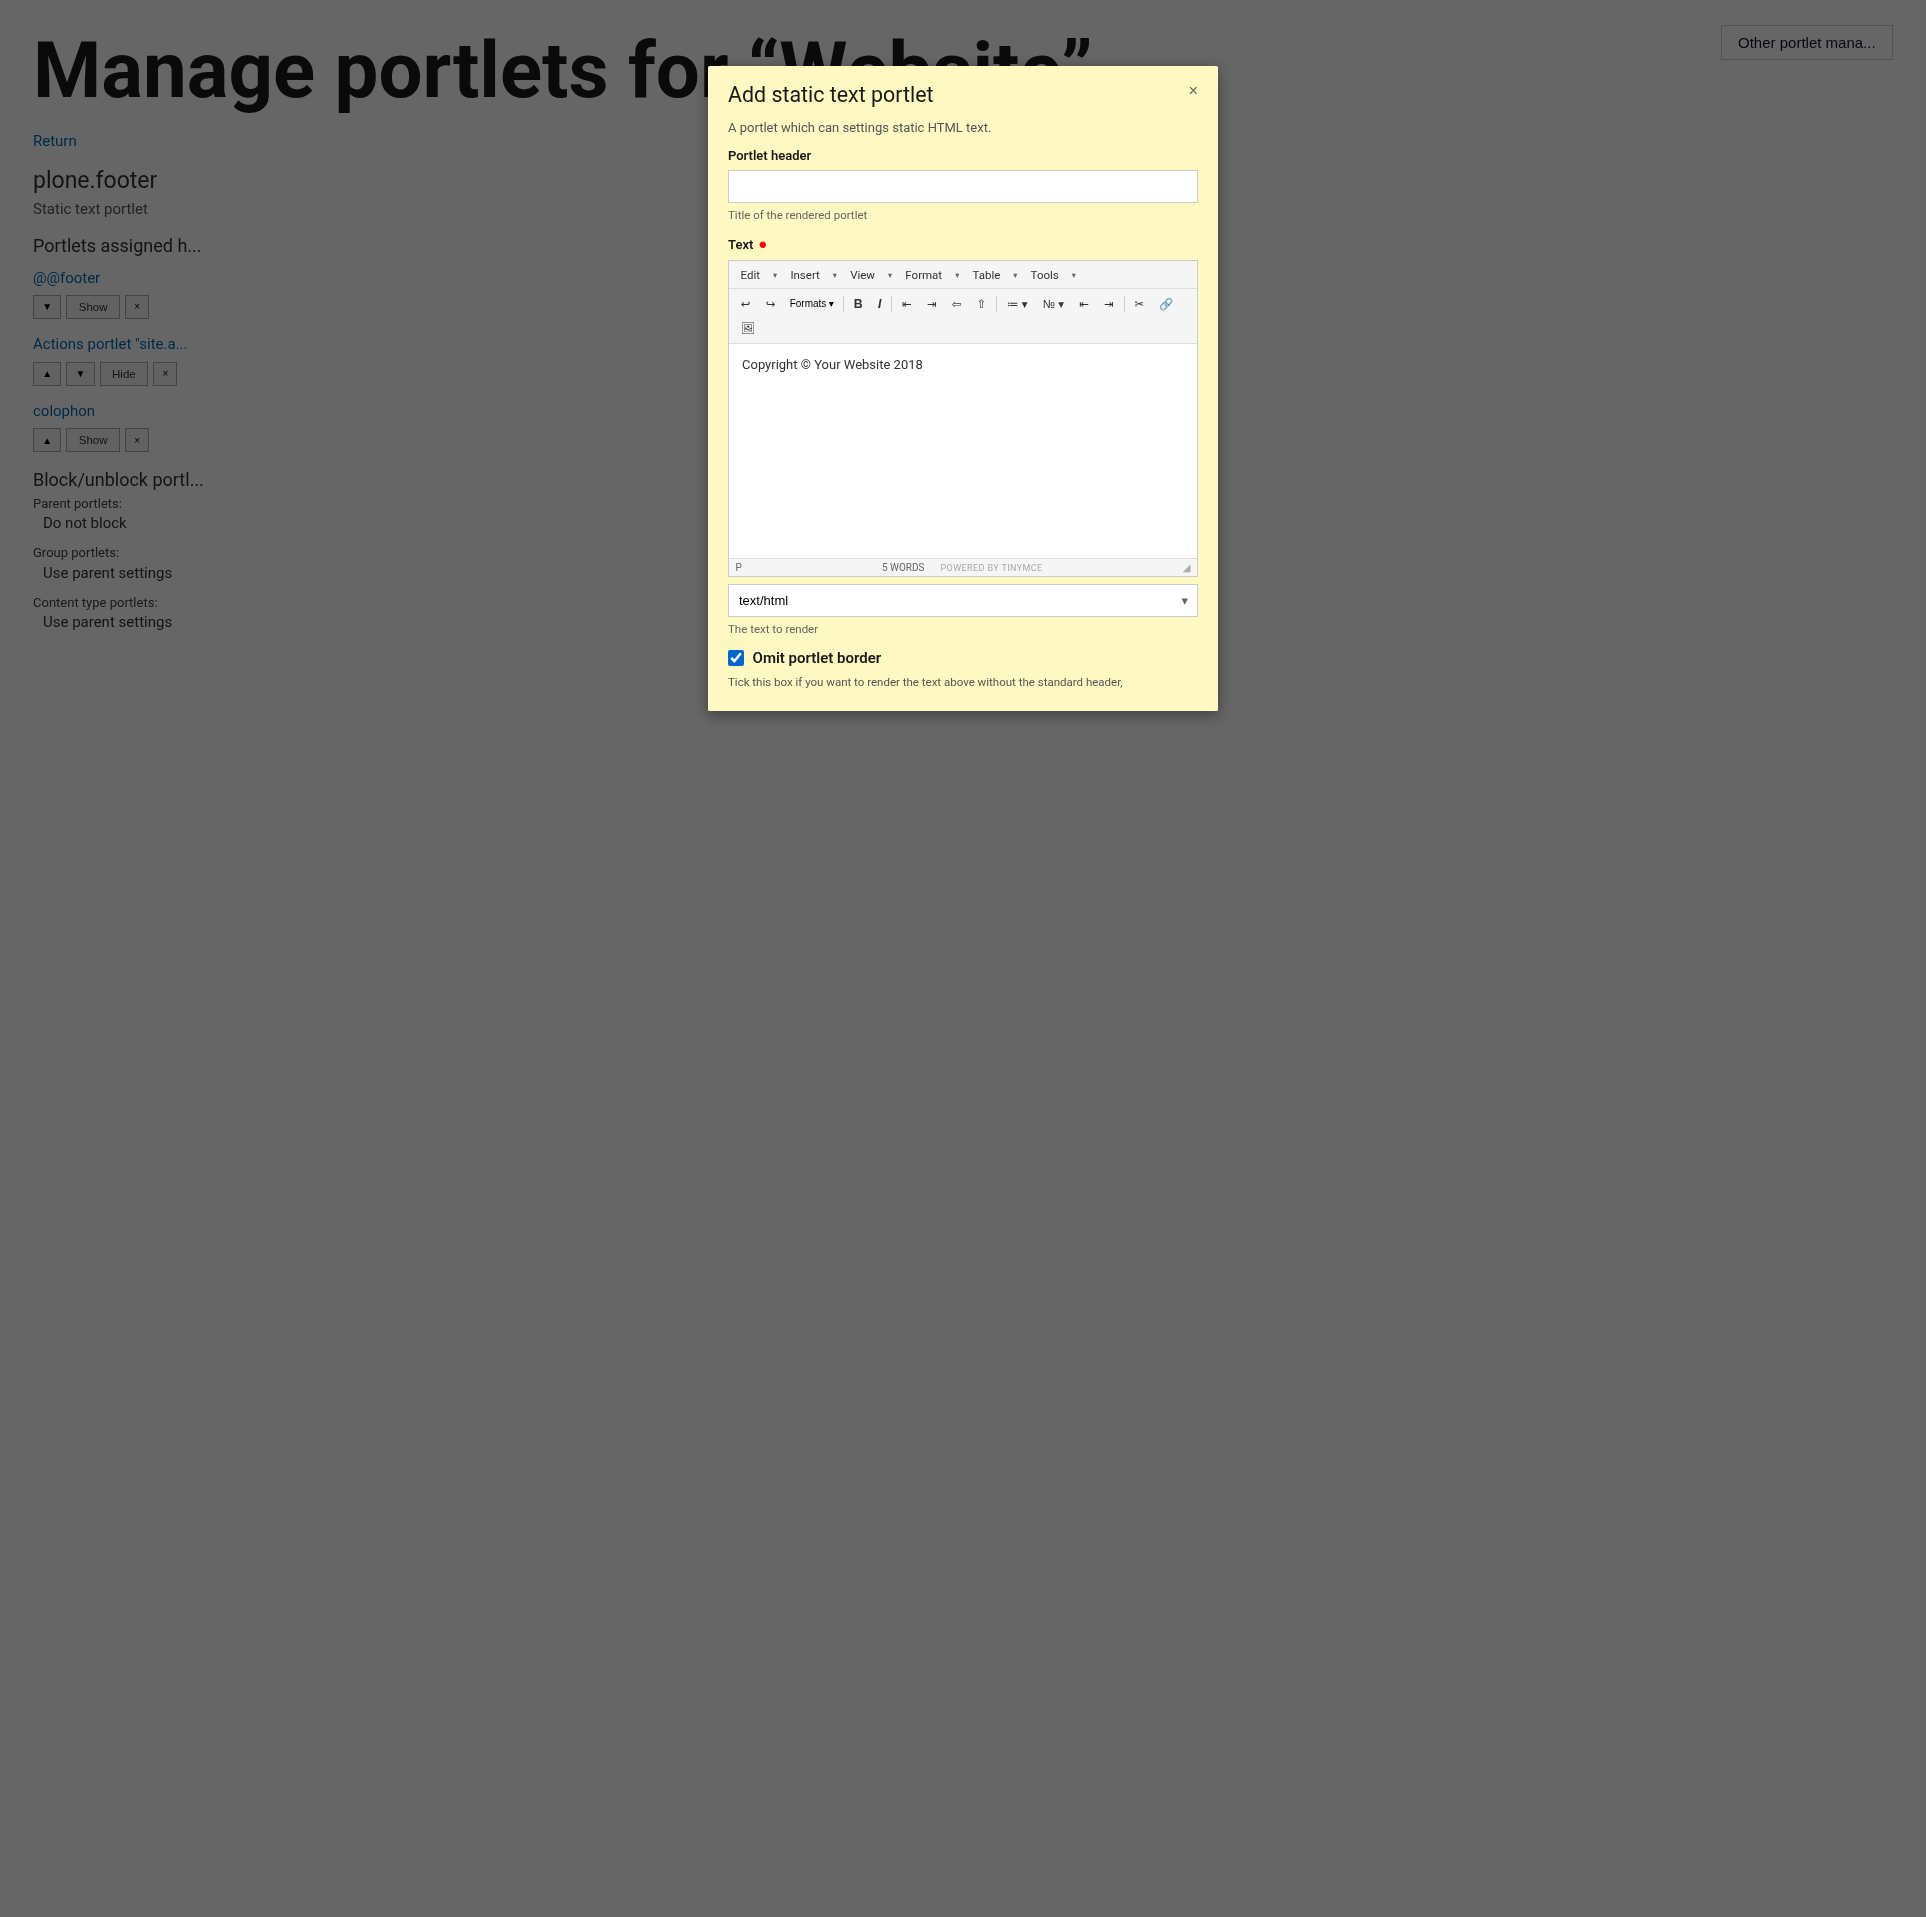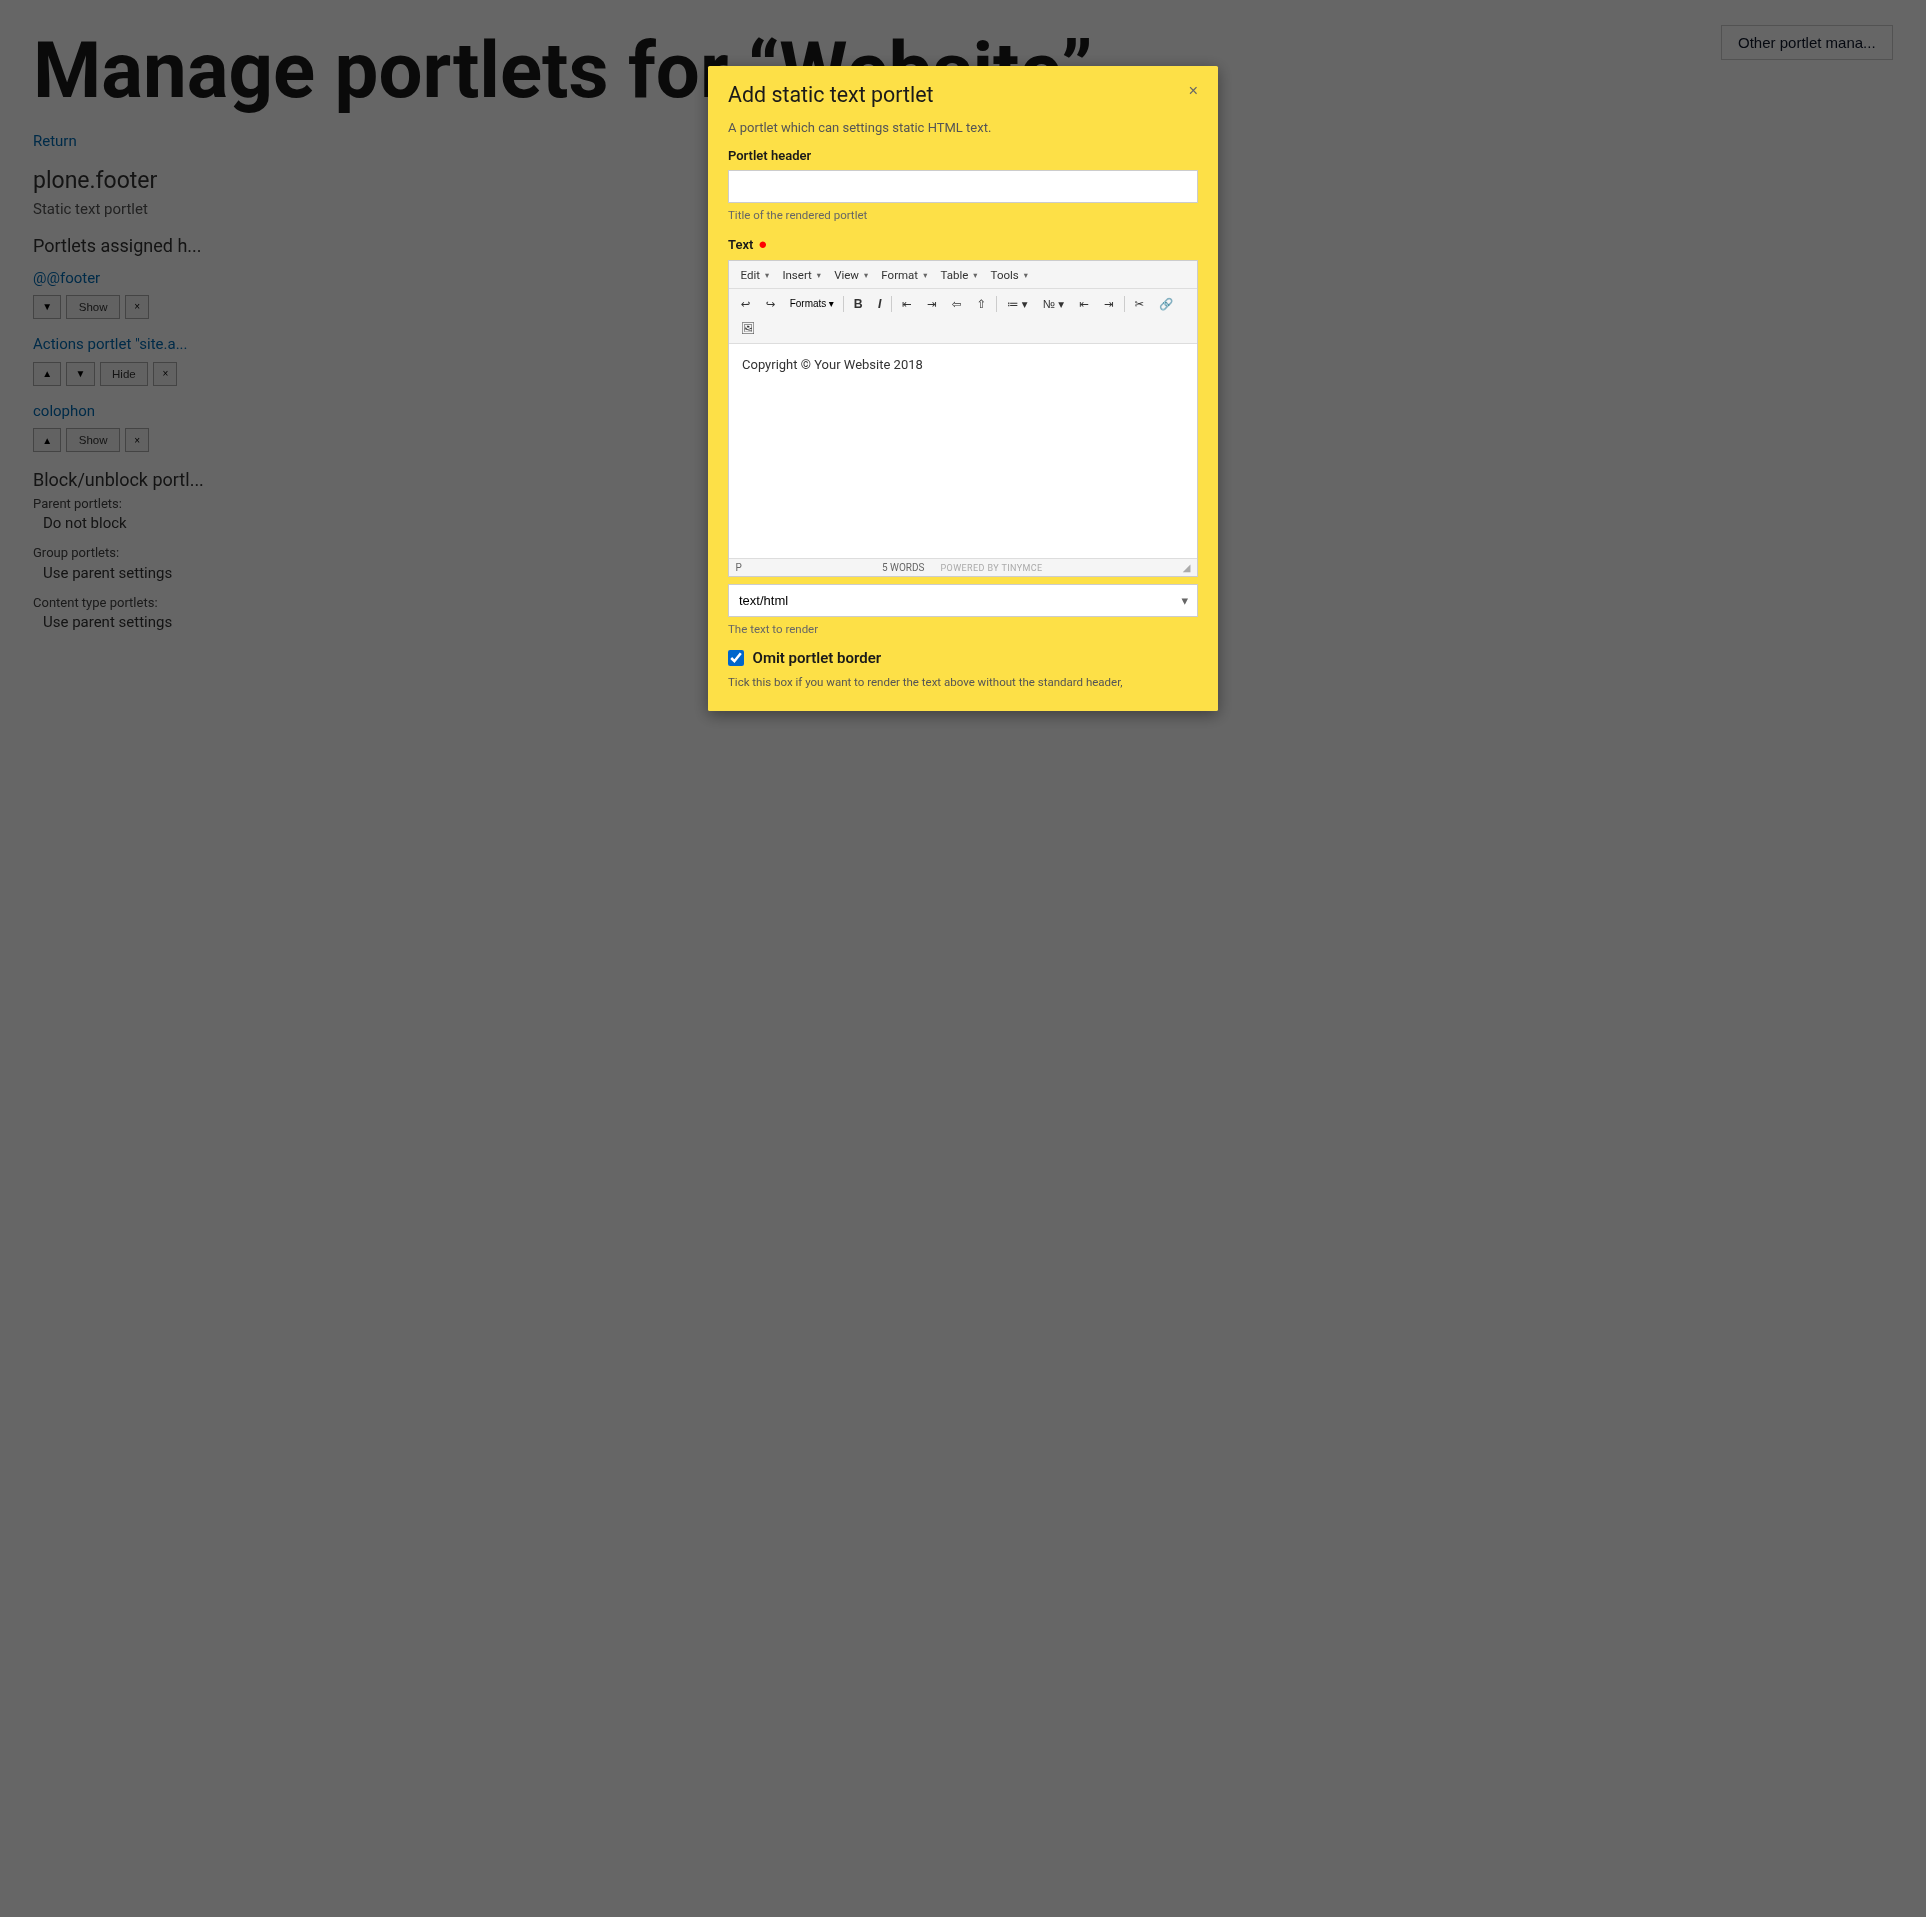--- a/index.html
+++ b/index.html
@@ -127,21 +127,21 @@
       background: rgba(0,0,0,0.6);
       display: flex;
       align-items: flex-start;
       justify-content: center;
       padding-top: 66px;
       z-index: 100;
     }
 
     
     .modal {
-      background: #fde047;
+      background: #fef9c3;
       width: 510px;
       max-height: 90vh;
       overflow-y: auto;
       border-radius: 1.6px;
       box-shadow: 0 3.3px 16.4px rgba(0,0,0,0.4);
       position: relative;
     }
 
     .modal-header {
       padding: 16.4px 20px 0;
@@ -230,21 +230,21 @@
       flex-wrap: wrap;
     }
 
     .menu-item {
       font-size: 11.5px;
       color: #333;
       padding: 3.3px 6.6px;
       cursor: pointer;
       display: flex;
       align-items: center;
-      gap: 5px;
+      gap: 13px;
       white-space: nowrap;
     }
 
     .menu-chevron {
       font-size: 8.2px;
       color: #666;
     }
 
     .tinymce-toolbar {
       display: flex;

